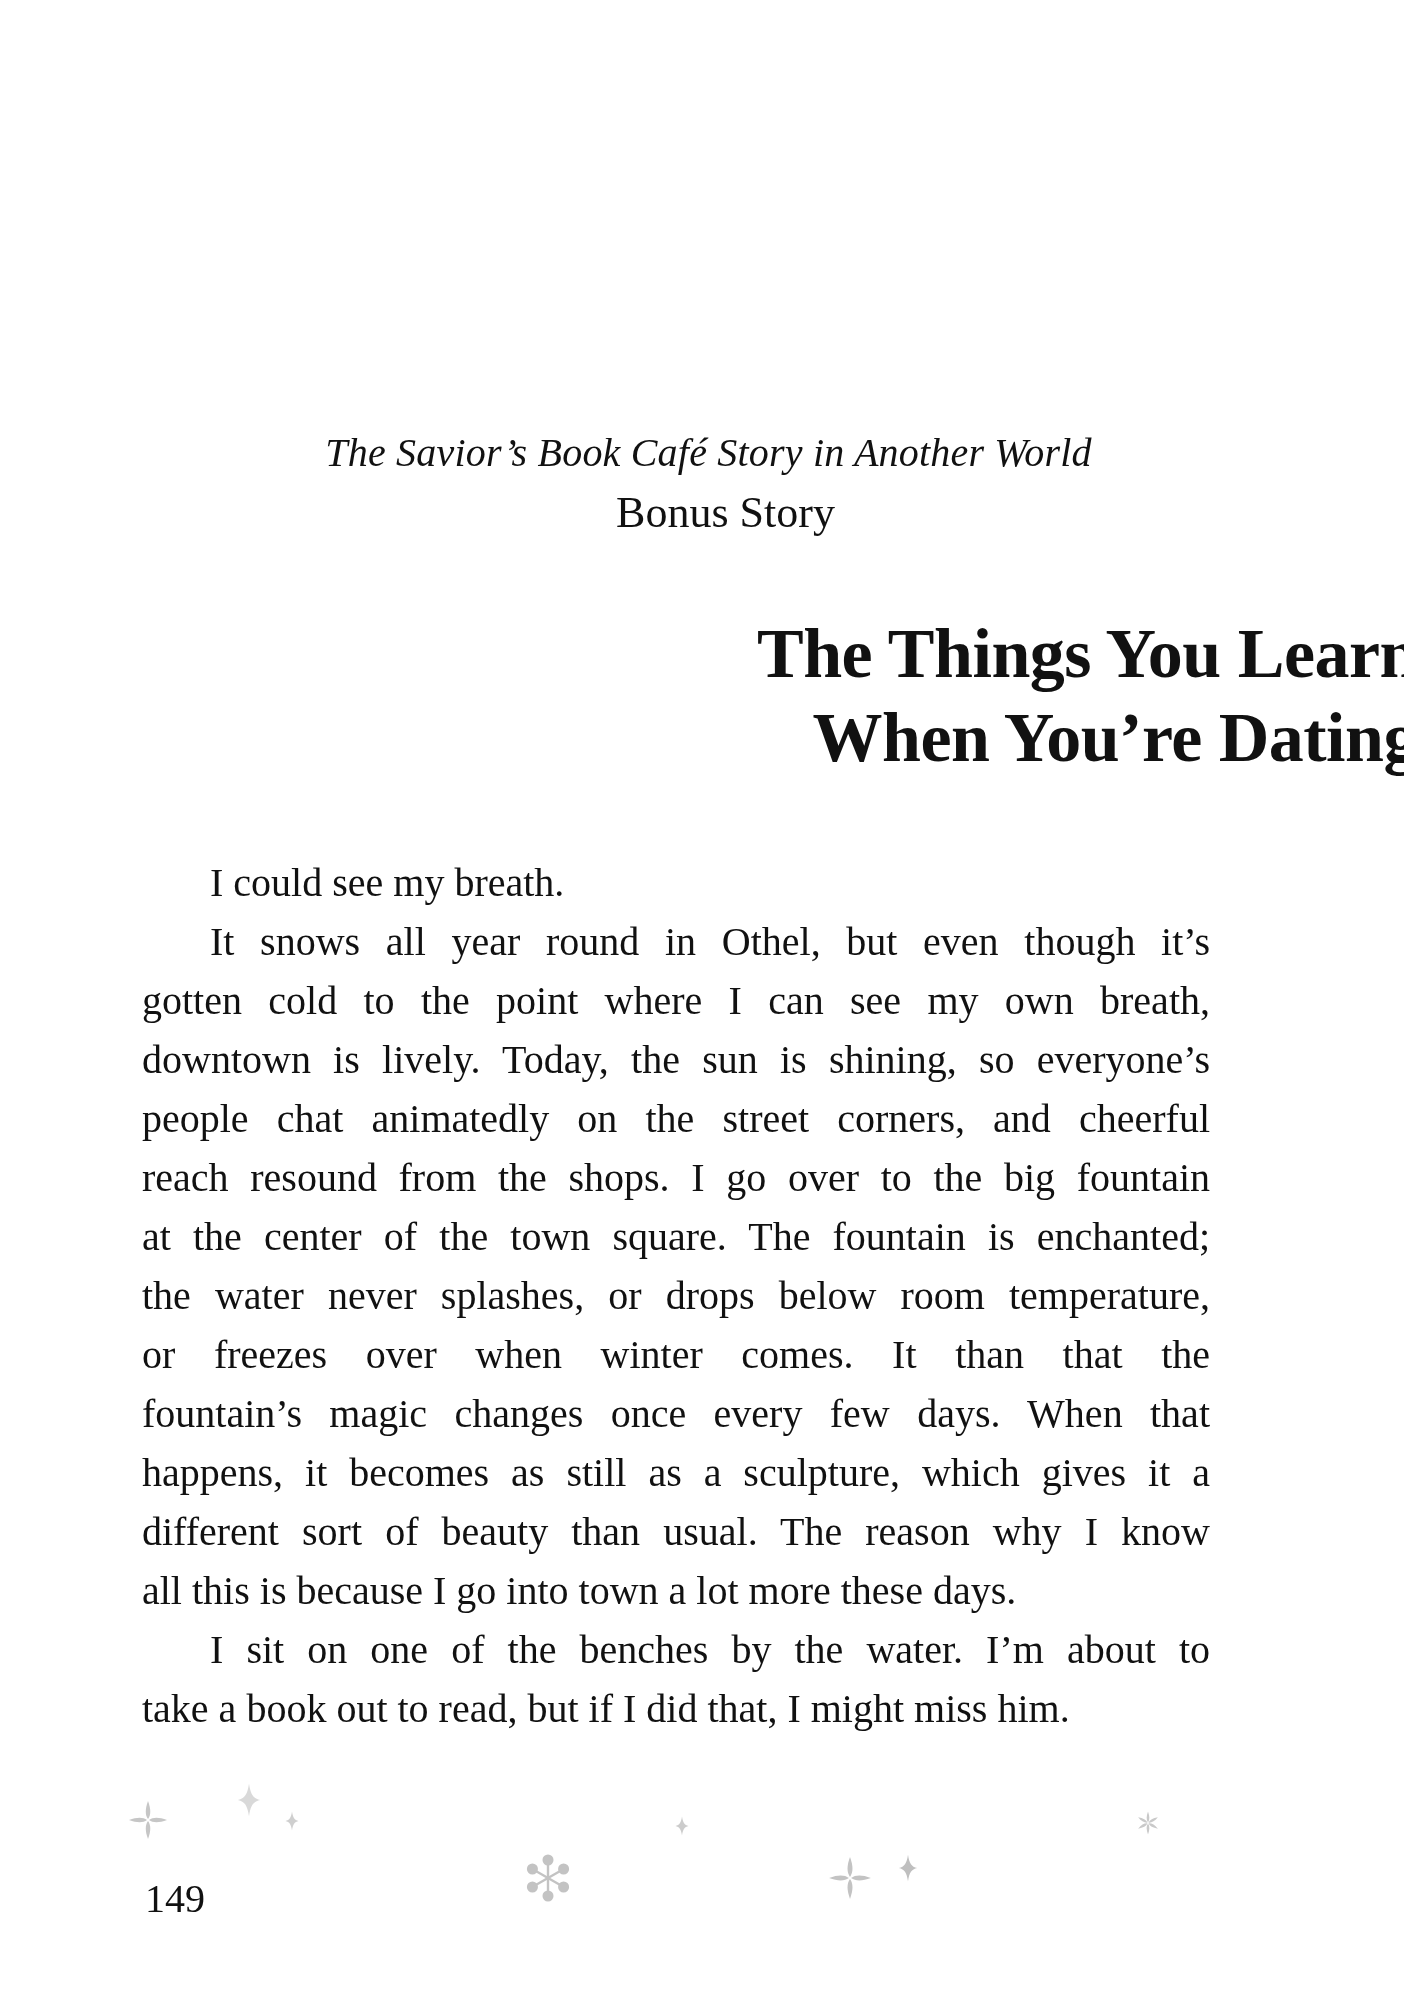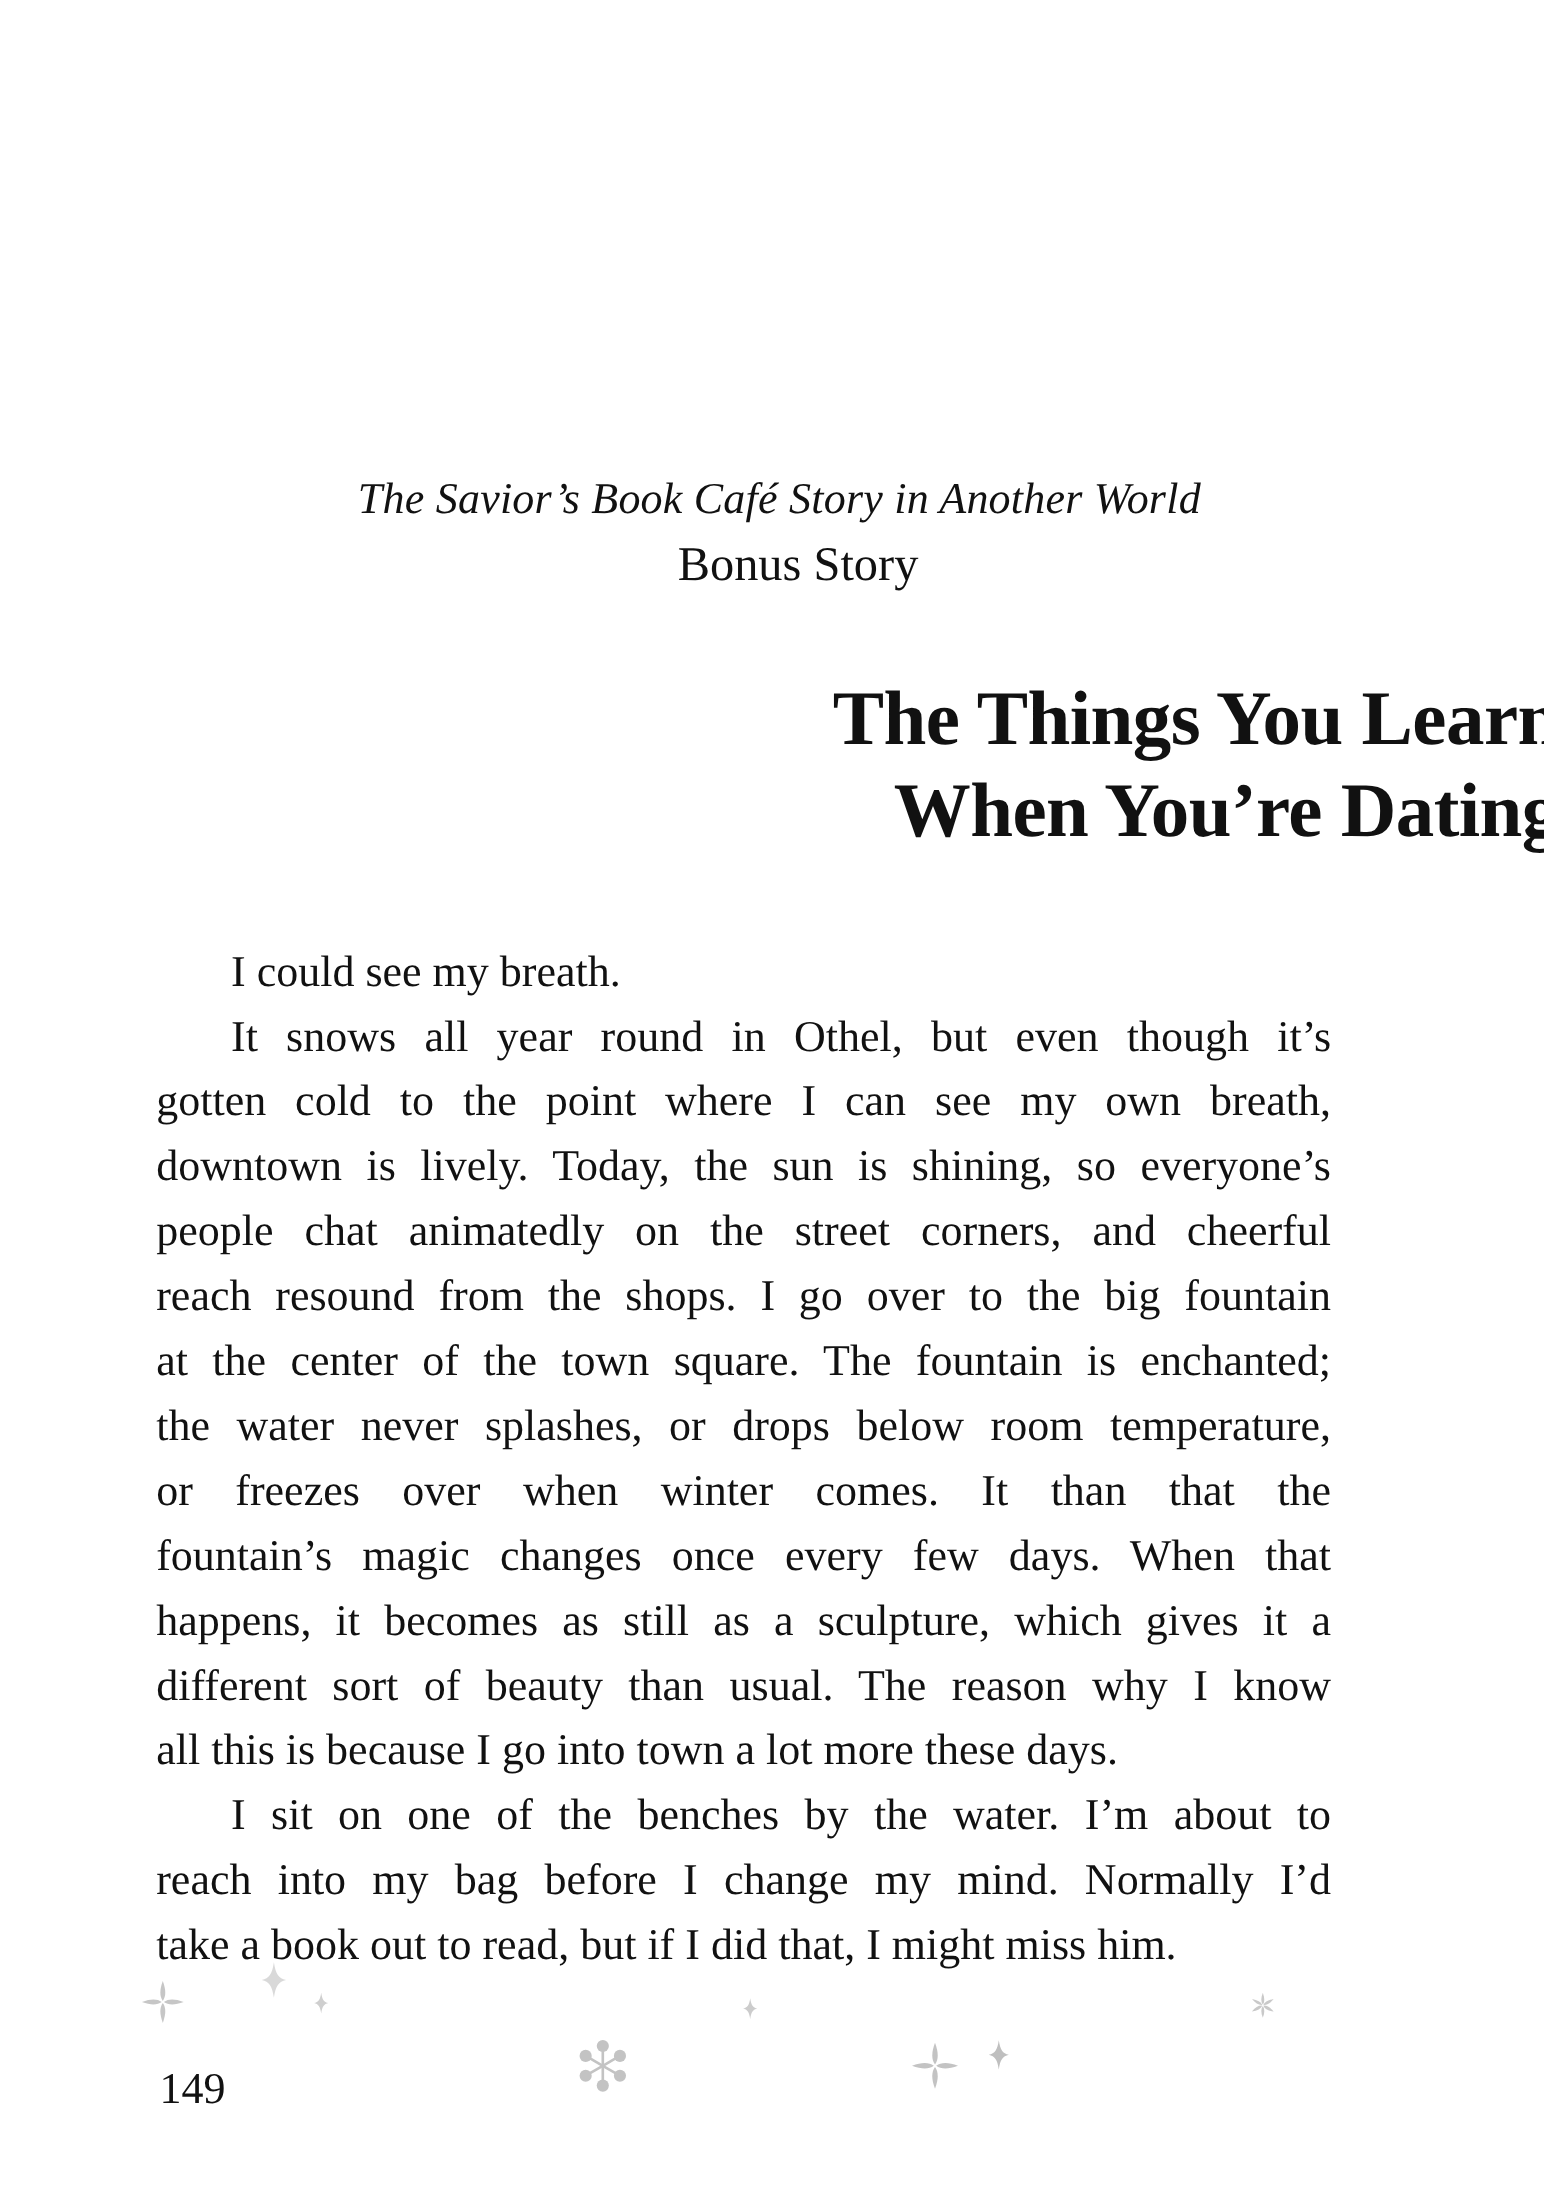--- a/index.html
+++ b/index.html
@@ -98,21 +98,20 @@
       <div class="body-line justify">people chat animatedly on the street corners, and cheerful</div>
       <div class="body-line justify">reach resound from the shops. I go over to the big fountain</div>
       <div class="body-line justify">at the center of the town square. The fountain is enchanted;</div>
       <div class="body-line justify">the water never splashes, or drops below room temperature,</div>
       <div class="body-line justify">or freezes over when winter comes. It than that the</div>
       <div class="body-line justify">fountain’s magic changes once every few days. When that</div>
       <div class="body-line justify">happens, it becomes as still as a sculpture, which gives it a</div>
       <div class="body-line justify">different sort of beauty than usual. The reason why I know</div>
       <div class="body-line">all this is because I go into town a lot more these days.</div>
       <div class="body-line justify indent">I sit on one of the benches by the water. I’m about to</div>
-      <div class="body-line justify">reach into my bag before I change my mind. Normally I’d</div>
       <div class="body-line">take a book out to read, but if I did that, I might miss him.</div>
     </div>
 
   <div id="decorations">
       <div class="deco" style="left: 128px; top: 1800px;">
         <svg width="40" height="40" viewBox="-20 -20 40 40">
           <g>
             <path d="M0,-19 C3,-11 3,-5 0,-1 C-3,-5 -3,-11 0,-19" fill="#c6c6c6" transform="rotate(0)"></path>
             <path d="M0,-19 C3,-11 3,-5 0,-1 C-3,-5 -3,-11 0,-19" fill="#c6c6c6" transform="rotate(90)"></path>
             <path d="M0,-19 C3,-11 3,-5 0,-1 C-3,-5 -3,-11 0,-19" fill="#c6c6c6" transform="rotate(180)"></path>

